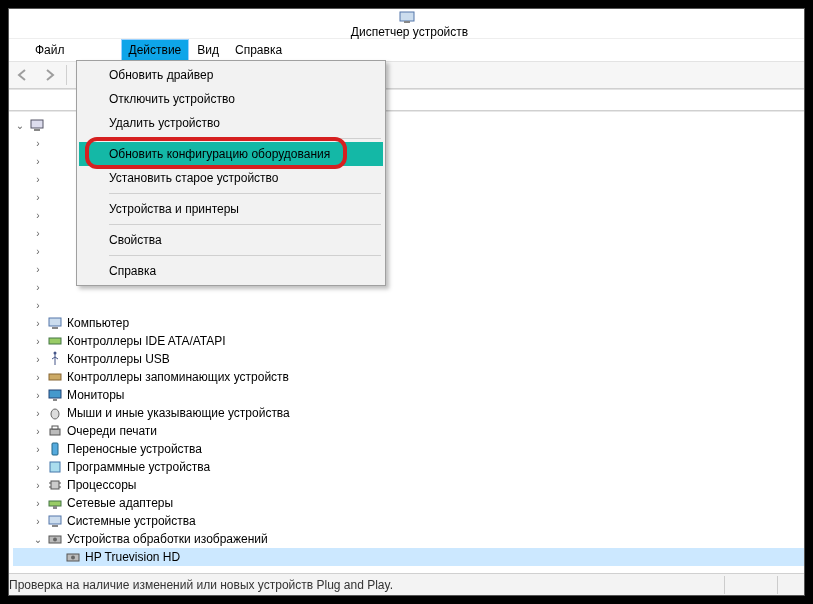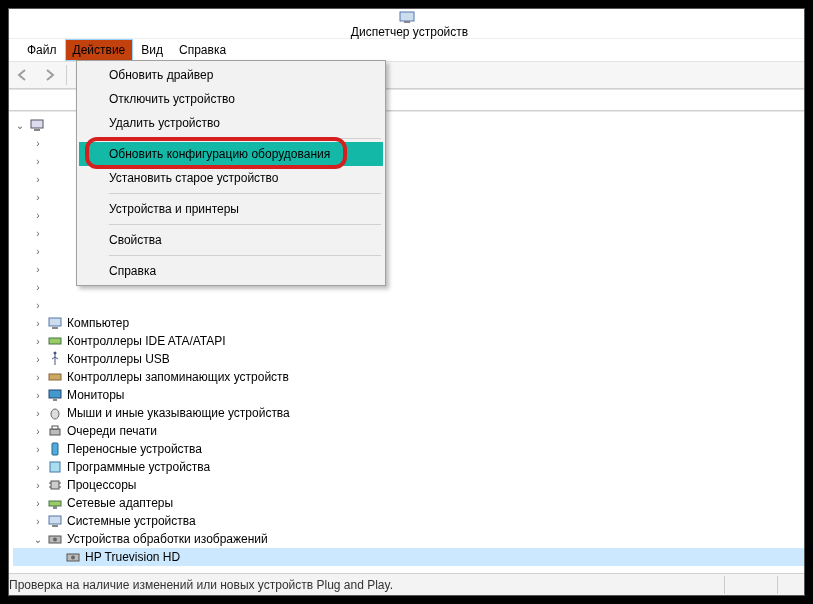--- a/index.html
+++ b/index.html
@@ -35,30 +35,30 @@
   .title-text { font-size: 12px; color: #000; }
   .win-controls { margin-left: auto; display: flex; }
   .win-btn {
     width: 46px; height: 30px; display: flex; align-items: center; justify-content: center;
     font-size: 10px; color: #000;
   }
   .menubar {
     height: 22px;
     display: flex;
     align-items: stretch;
-    padding-left: 10px;
+    padding-left: 18px;
     background: #fff;
   }
   .menu-item {
     padding: 3px 8px;
     font-size: 12px;
     display: flex;
     align-items: center;
   }
-  .menu-item.active { background: #c2410c; border: 1px solid #99d1ff; padding: 2px 7px; }
+  .menu-item.active { background: #0ea5e9; border: 1px solid #99d1ff; padding: 2px 7px; margin-left: 48px; }
   .toolbar {
     height: 28px;
     background: #f6f6f6;
     border-top: 1px solid #e3e3e3;
     border-bottom: 1px solid #d0d0d0;
     display: flex;
     align-items: center;
     padding-left: 2px;
     gap: 2px;
   }

